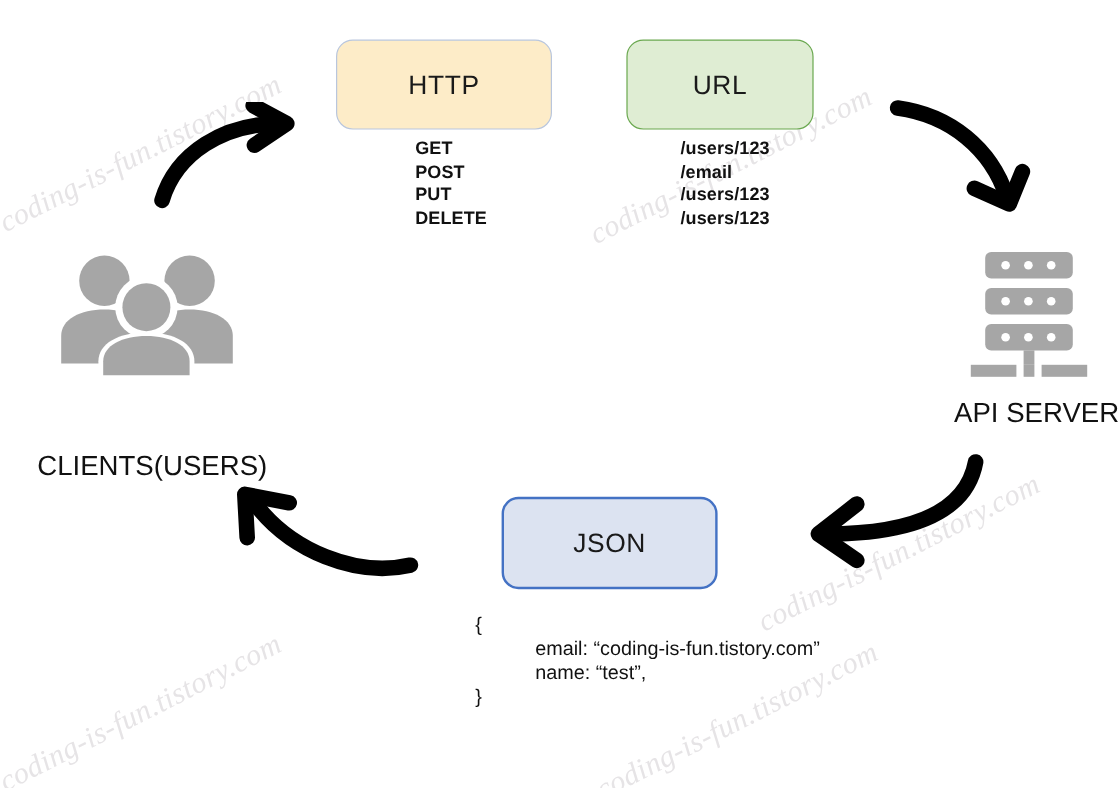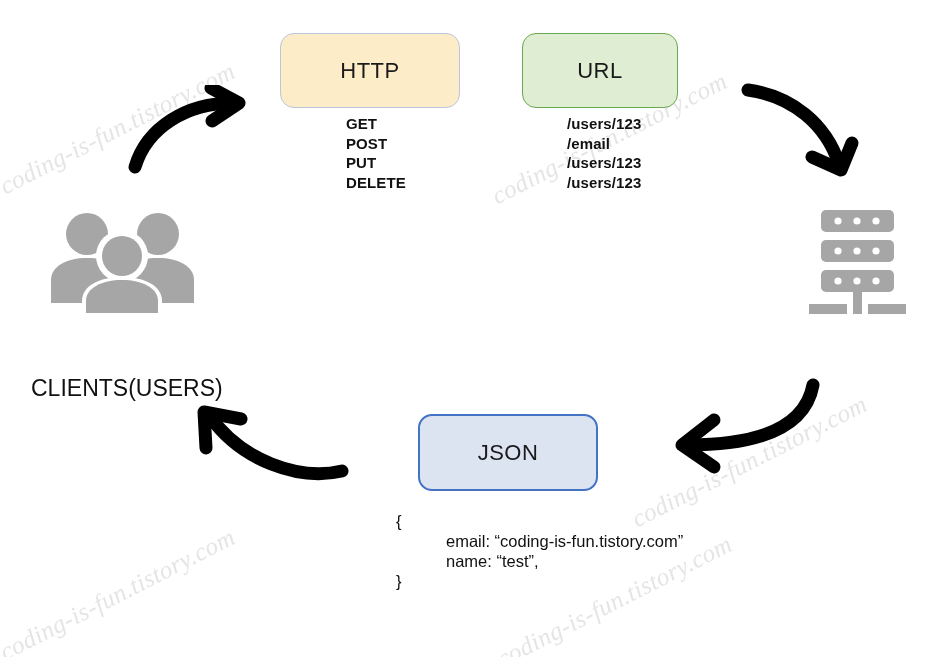--- a/index.html
+++ b/index.html
@@ -206,20 +206,21 @@
           <circle cx="71" cy="13" r="3.6"></circle>
         <circle cx="33" cy="43" r="3.6"></circle>
           <circle cx="52" cy="43" r="3.6"></circle>
           <circle cx="71" cy="43" r="3.6"></circle>
         <circle cx="33" cy="73" r="3.6"></circle>
           <circle cx="52" cy="73" r="3.6"></circle>
           <circle cx="71" cy="73" r="3.6"></circle>
       </g>
     </svg>
   </div>
+  <div class="entity-caption" id="caption-server">API SERVER</div>
 
   <div class="arrow-wrap" id="arrow-client-to-http">
     <svg width="130" height="95" viewBox="0 0 130 95" xmlns="http://www.w3.org/2000/svg">
       <path d="M10 82 C22 42 62 18 108 18" stroke="#000000" stroke-width="13" fill="none" stroke-linecap="round"></path>
       <path d="M86 3 L114 18 L87 36" stroke="#000000" stroke-width="13" fill="none" stroke-linecap="round" stroke-linejoin="round"></path>
     </svg>
   </div>
 
   <div class="arrow-wrap" id="arrow-url-to-server">
     <svg width="125" height="105" viewBox="0 0 125 105" xmlns="http://www.w3.org/2000/svg">

